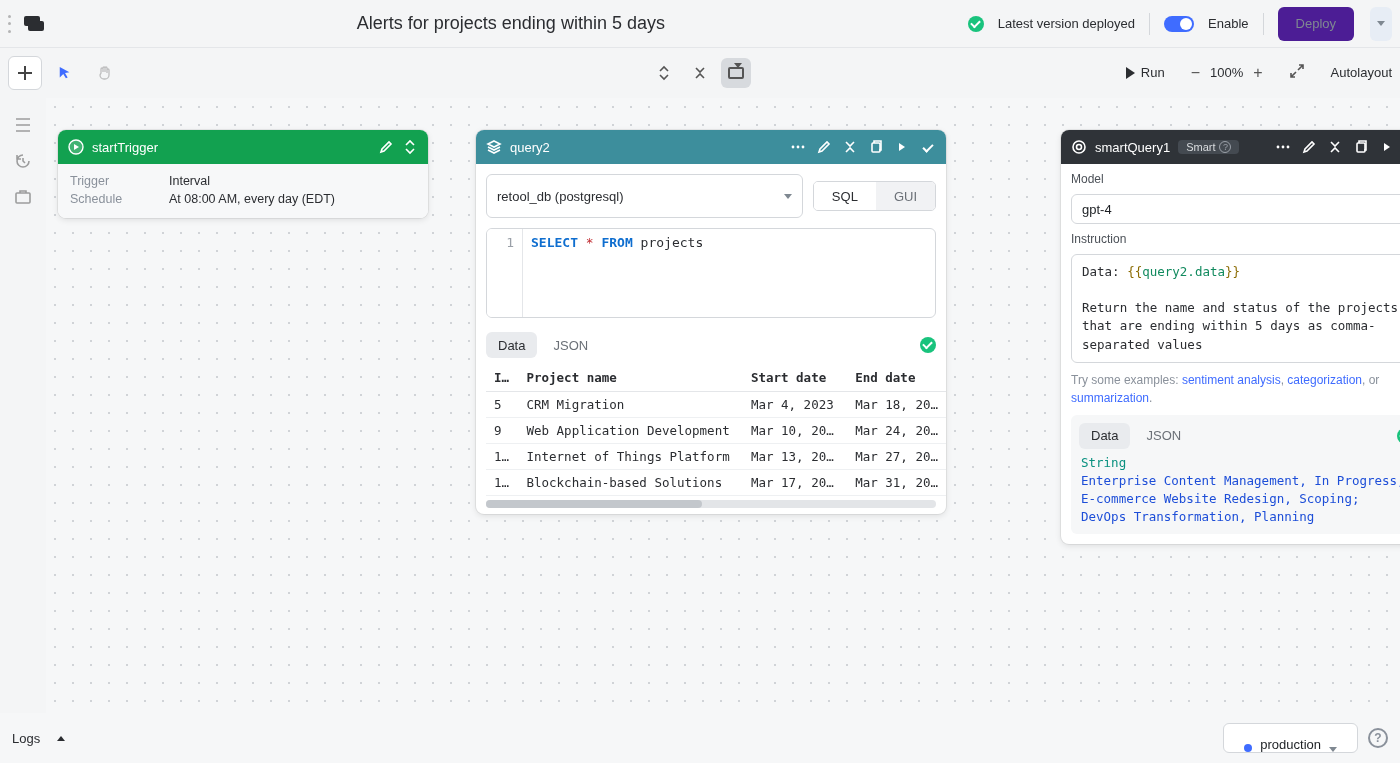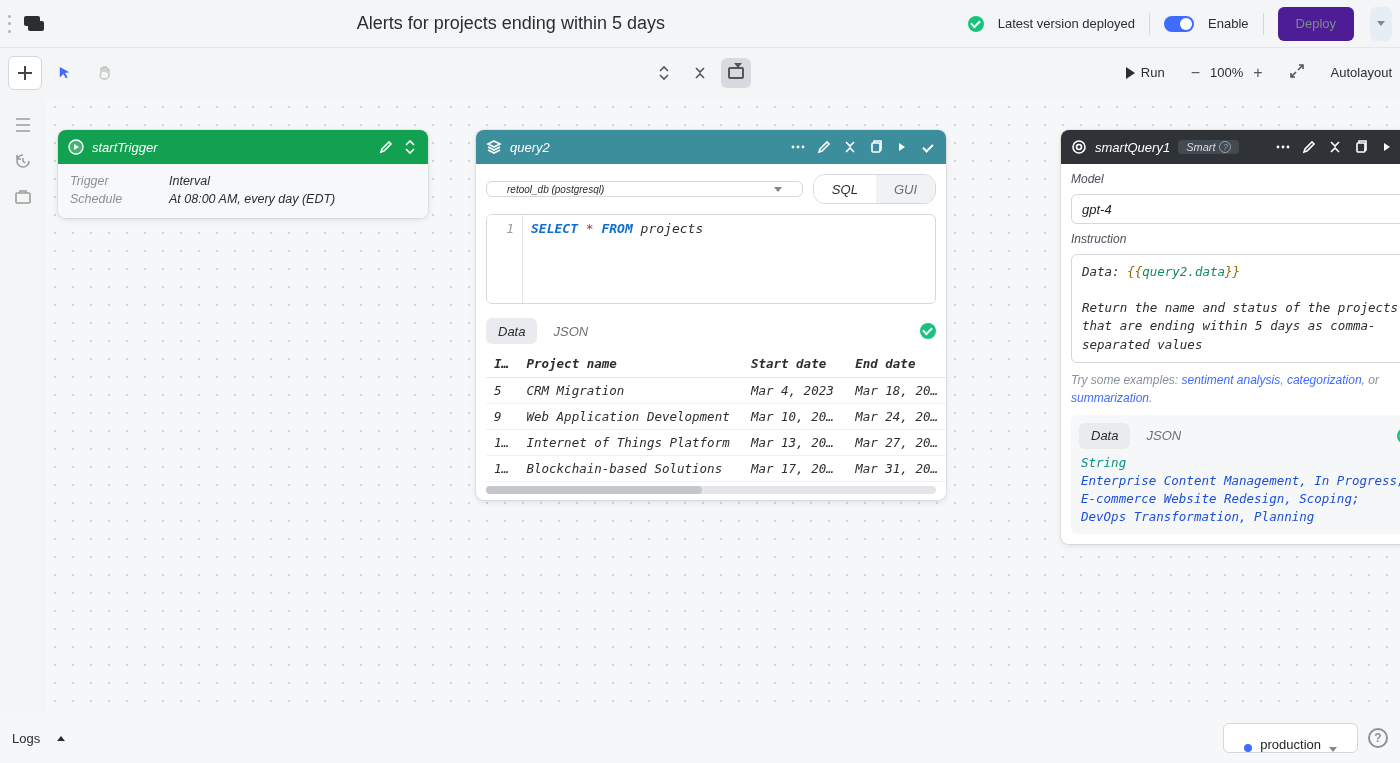--- a/index.html
+++ b/index.html
@@ -90,21 +90,20 @@
   .run-btn{display:flex;align-items:center;gap:6px;color:#2b2d31;font-weight:500;}
   .play-ico{width:0;height:0;border-top:6px solid transparent;border-bottom:6px solid transparent;border-left:9px solid #2b2d31;}
   .zoom-group{display:flex;align-items:center;gap:10px;color:#2b2d31;}
   .zminus,.zplus{font-size:16px;color:#555;cursor:pointer;}
   .autolayout{font-size:13px;color:#2b2d31;}
 
   
   .canvas-wrap{
     position:absolute;left:0;right:0;top:98px;bottom:50px;
     overflow:hidden;
-    font-style:italic;
   }
   .canvas{
     position:absolute;left:46px;right:0;top:0;bottom:0;
     background:
       radial-gradient(circle,#d0d3d7 1px,transparent 1px) 0 0/18px 18px,
       #f6f7f8;
   }
   .left-rail{
     position:absolute;left:0;top:0;bottom:0;width:46px;
     display:flex;flex-direction:column;align-items:center;gap:18px;
@@ -130,22 +129,22 @@
   .node-trigger{left:12px;top:32px;width:370px;background:#ffffff;}
   .node-trigger .node-head{background:var(--green-node);}
   .node-trigger .body{display:grid;grid-template-columns:95px 1fr;padding:10px 12px 12px 12px;row-gap:4px;column-gap:4px;background:#f7f8f9;}
   .klabel{color:var(--muted);font-size:12.5px;}
   .kval{color:#2b2d31;font-size:12.5px;}
 
   
   .node-query{left:430px;top:32px;width:470px;}
   .node-query .node-head{background:var(--cyan-node);}
   .q-row{display:flex;gap:10px;padding:10px 10px 8px 10px;align-items:center;}
-  .conn-select{flex:1;height:16px;border:1px solid var(--border-dark);border-radius:6px;display:flex;align-items:center;padding:0 20px;font-size:10px;color:#2b2d31;justify-content:space-between;background:#fff;}
-  .seg{display:flex;border:1px solid var(--border-dark);border-radius:12px;overflow:hidden;height:30px;}
+  .conn-select{flex:1;height:44px;border:1px solid var(--border-dark);border-radius:6px;display:flex;align-items:center;padding:0 10px;font-size:13px;color:#2b2d31;justify-content:space-between;background:#fff;}
+  .seg{display:flex;border:1px solid var(--border-dark);border-radius:5px;overflow:hidden;height:30px;}
   .seg>div{padding:0 18px;display:flex;align-items:center;font-size:13px;color:#6b7077;}
   .seg>div.on{background:#fff;color:#2b2d31;}
   .seg>div.off{background:#f1f2f4;}
   .codewrap{margin:2px 10px 10px 10px;border:1px solid var(--border-dark);border-radius:6px;height:90px;display:flex;font-family:SFMono-Regular,Consolas,monospace;font-size:13px;overflow:hidden;}
   .gutter{width:36px;background:#fff;border-right:1px solid var(--border);color:#9aa0a8;text-align:right;padding:6px 8px 0 0;}
   .code{flex:1;padding:6px 8px 0 8px;white-space:pre;}
   .kw{color:var(--code-blue);font-weight:600;}
   .op{color:var(--code-red);}
   .ident{color:#2b2d31;}
   .tabs{display:flex;align-items:center;gap:4px;padding:4px 10px 6px 10px;}

